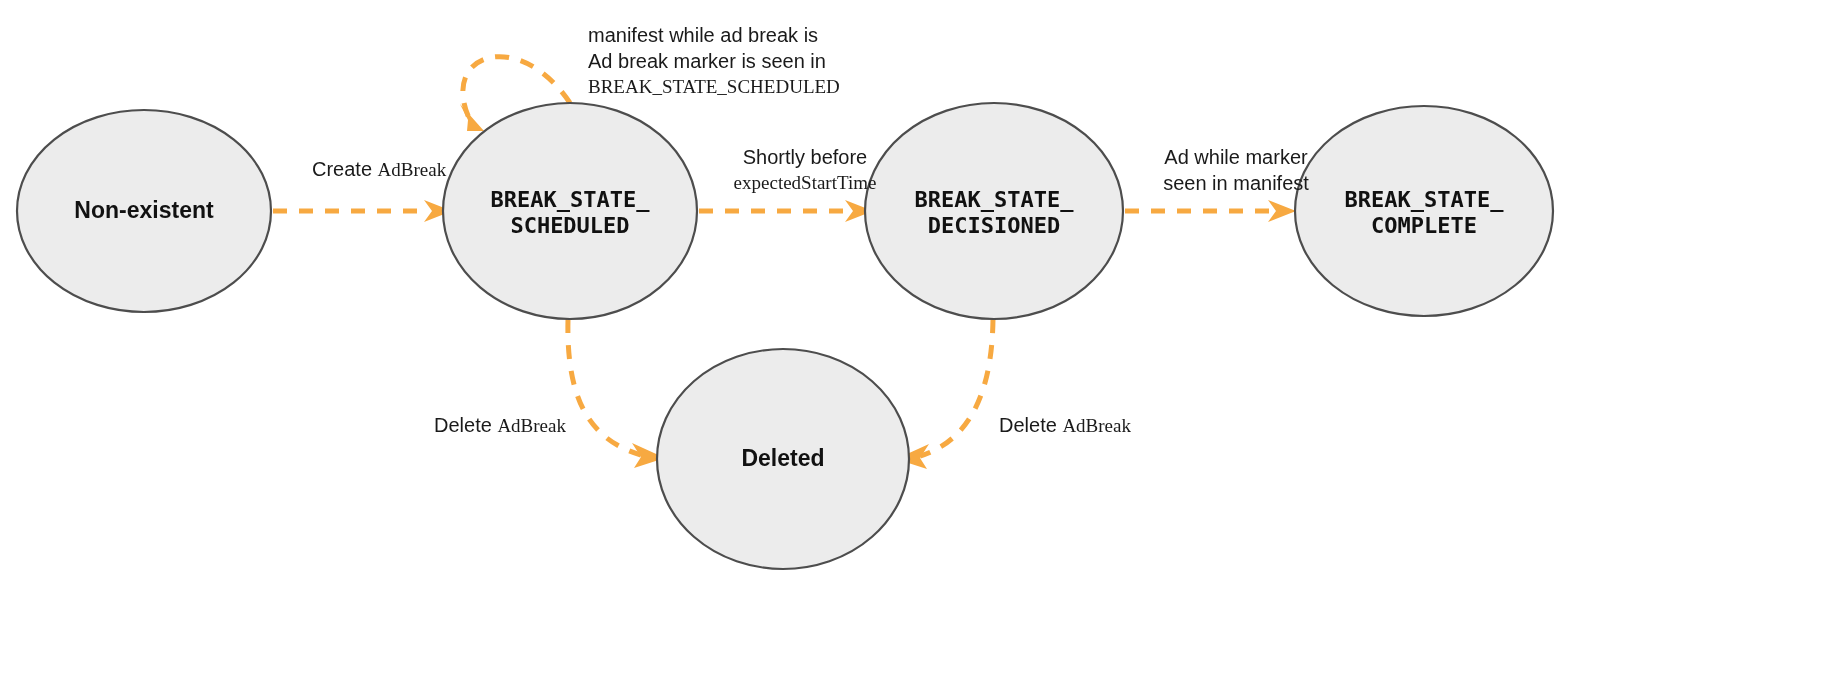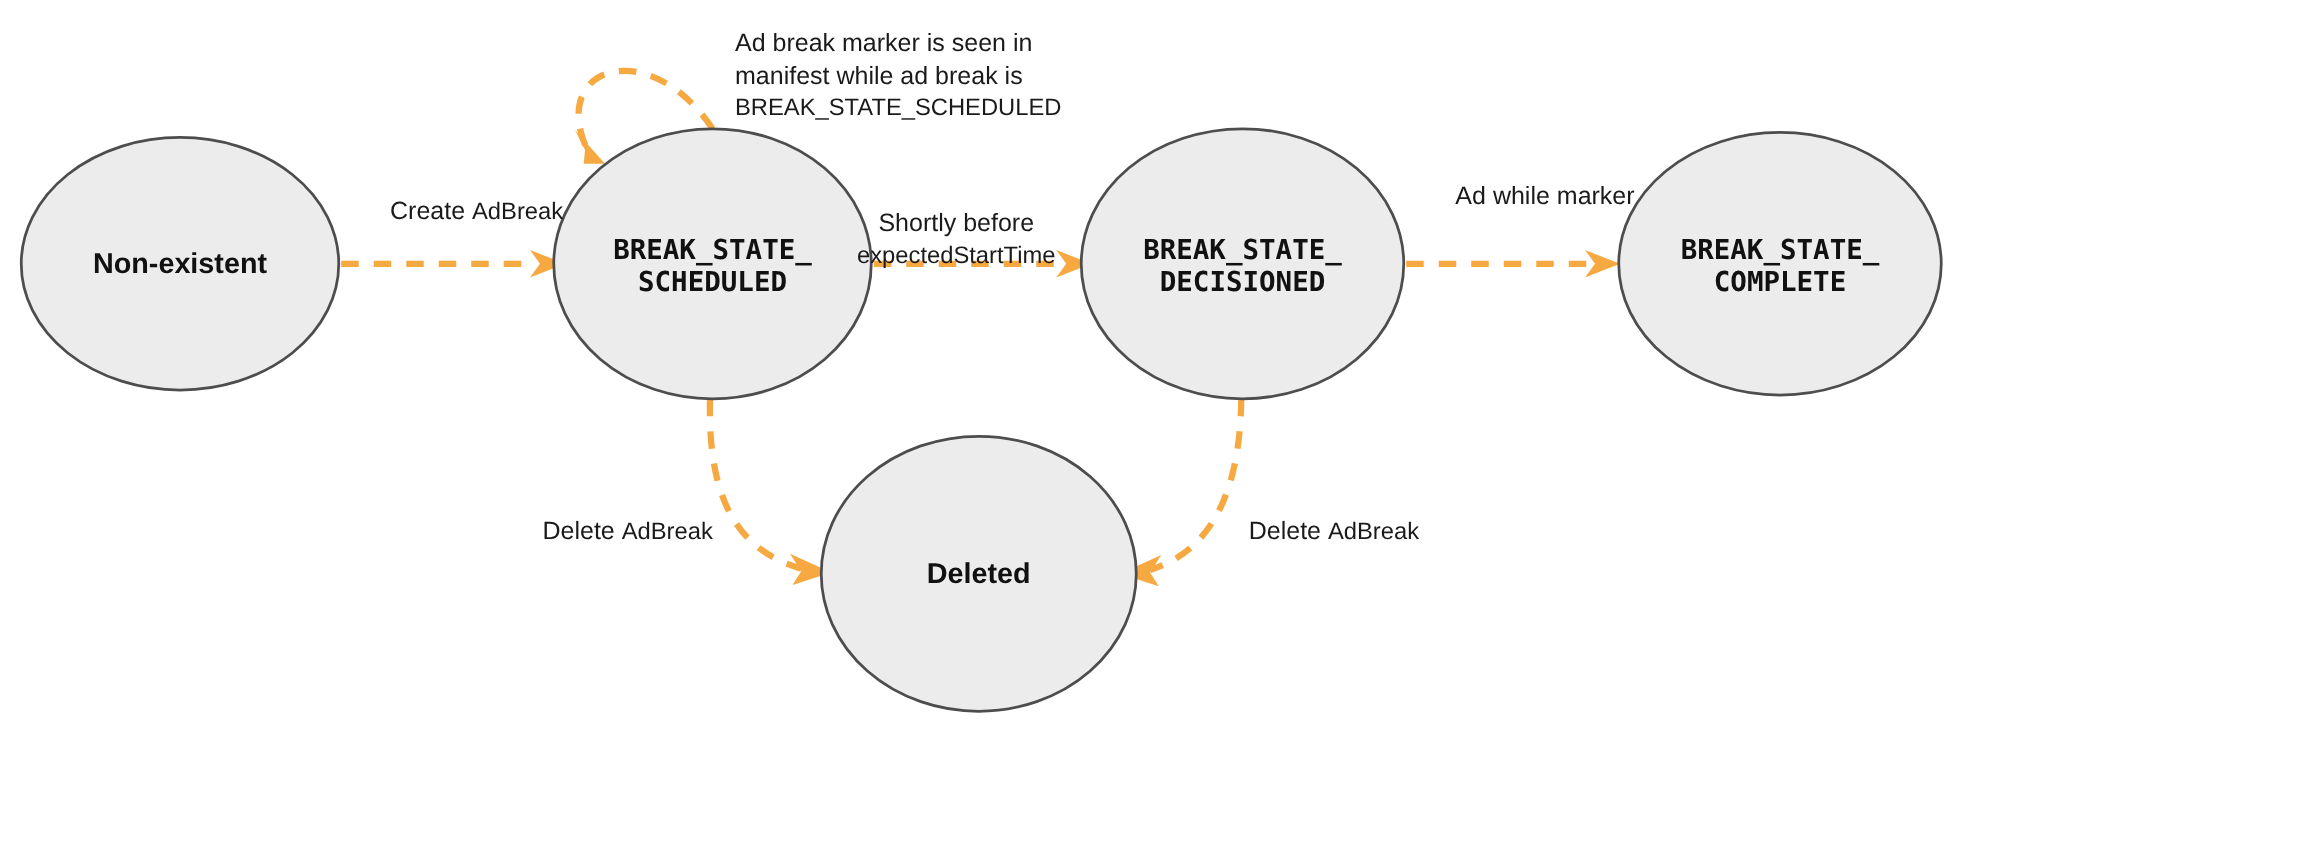--- a/index.html
+++ b/index.html
@@ -58,21 +58,21 @@
   }
   .edge-label-block {
     position: absolute;
     font-family: "Liberation Sans", sans-serif;
     font-size: 20px;
     line-height: 26px;
     color: #1a1a1a;
     white-space: nowrap;
   }
   .edge-label-block .mono {
-    font-family: Liberation Sans, sans-serif;
+    font-family: Liberation Serif, serif;
     font-size: 19px;
   }
   .ta-center { text-align: center; }
   .ta-left { text-align: left; }
 </style>
 </head>
 <body>
 
 <div id="diagram-root">
 
@@ -136,32 +136,33 @@
       <text class="node-label-sans" x="783" y="460">Deleted</text>
     </g>
 
   </svg>
 
   <div class="edge-label-block ta-left" style="left:291px; top:156px;margin-left:21px;">
     <span>Create </span><span class="mono">AdBreak</span>
   </div>
 
   <div class="edge-label-block ta-left" style="left:588px; top:22px;">
+    <div>manifest while ad break is</div>
     <div>Ad break marker is seen in</div>
-    <div>manifest while ad break is</div>
     <div class="mono">BREAK_STATE_SCHEDULED</div>
   </div>
 
-  <div class="edge-label-block ta-center" style="left:680px; top:144px; width:170px;margin-top:22px;">
+  <div class="edge-label-block ta-center" style="left:720px; top:144px; width:170px;">
     <div>Shortly before</div>
     <div class="mono">expectedStartTime</div>
   </div>
 
   <div class="edge-label-block ta-center" style="left:1138px; top:144px; width:196px;">
     <div>Ad while marker</div>
+    <div>seen in manifest</div>
   </div>
 
   <div class="edge-label-block ta-left" style="left:434px; top:412px;">
     <span>Delete </span><span class="mono">AdBreak</span>
   </div>
 
   <div class="edge-label-block ta-left" style="left:999px; top:412px;">
     <span>Delete </span><span class="mono">AdBreak</span>
   </div>
 

